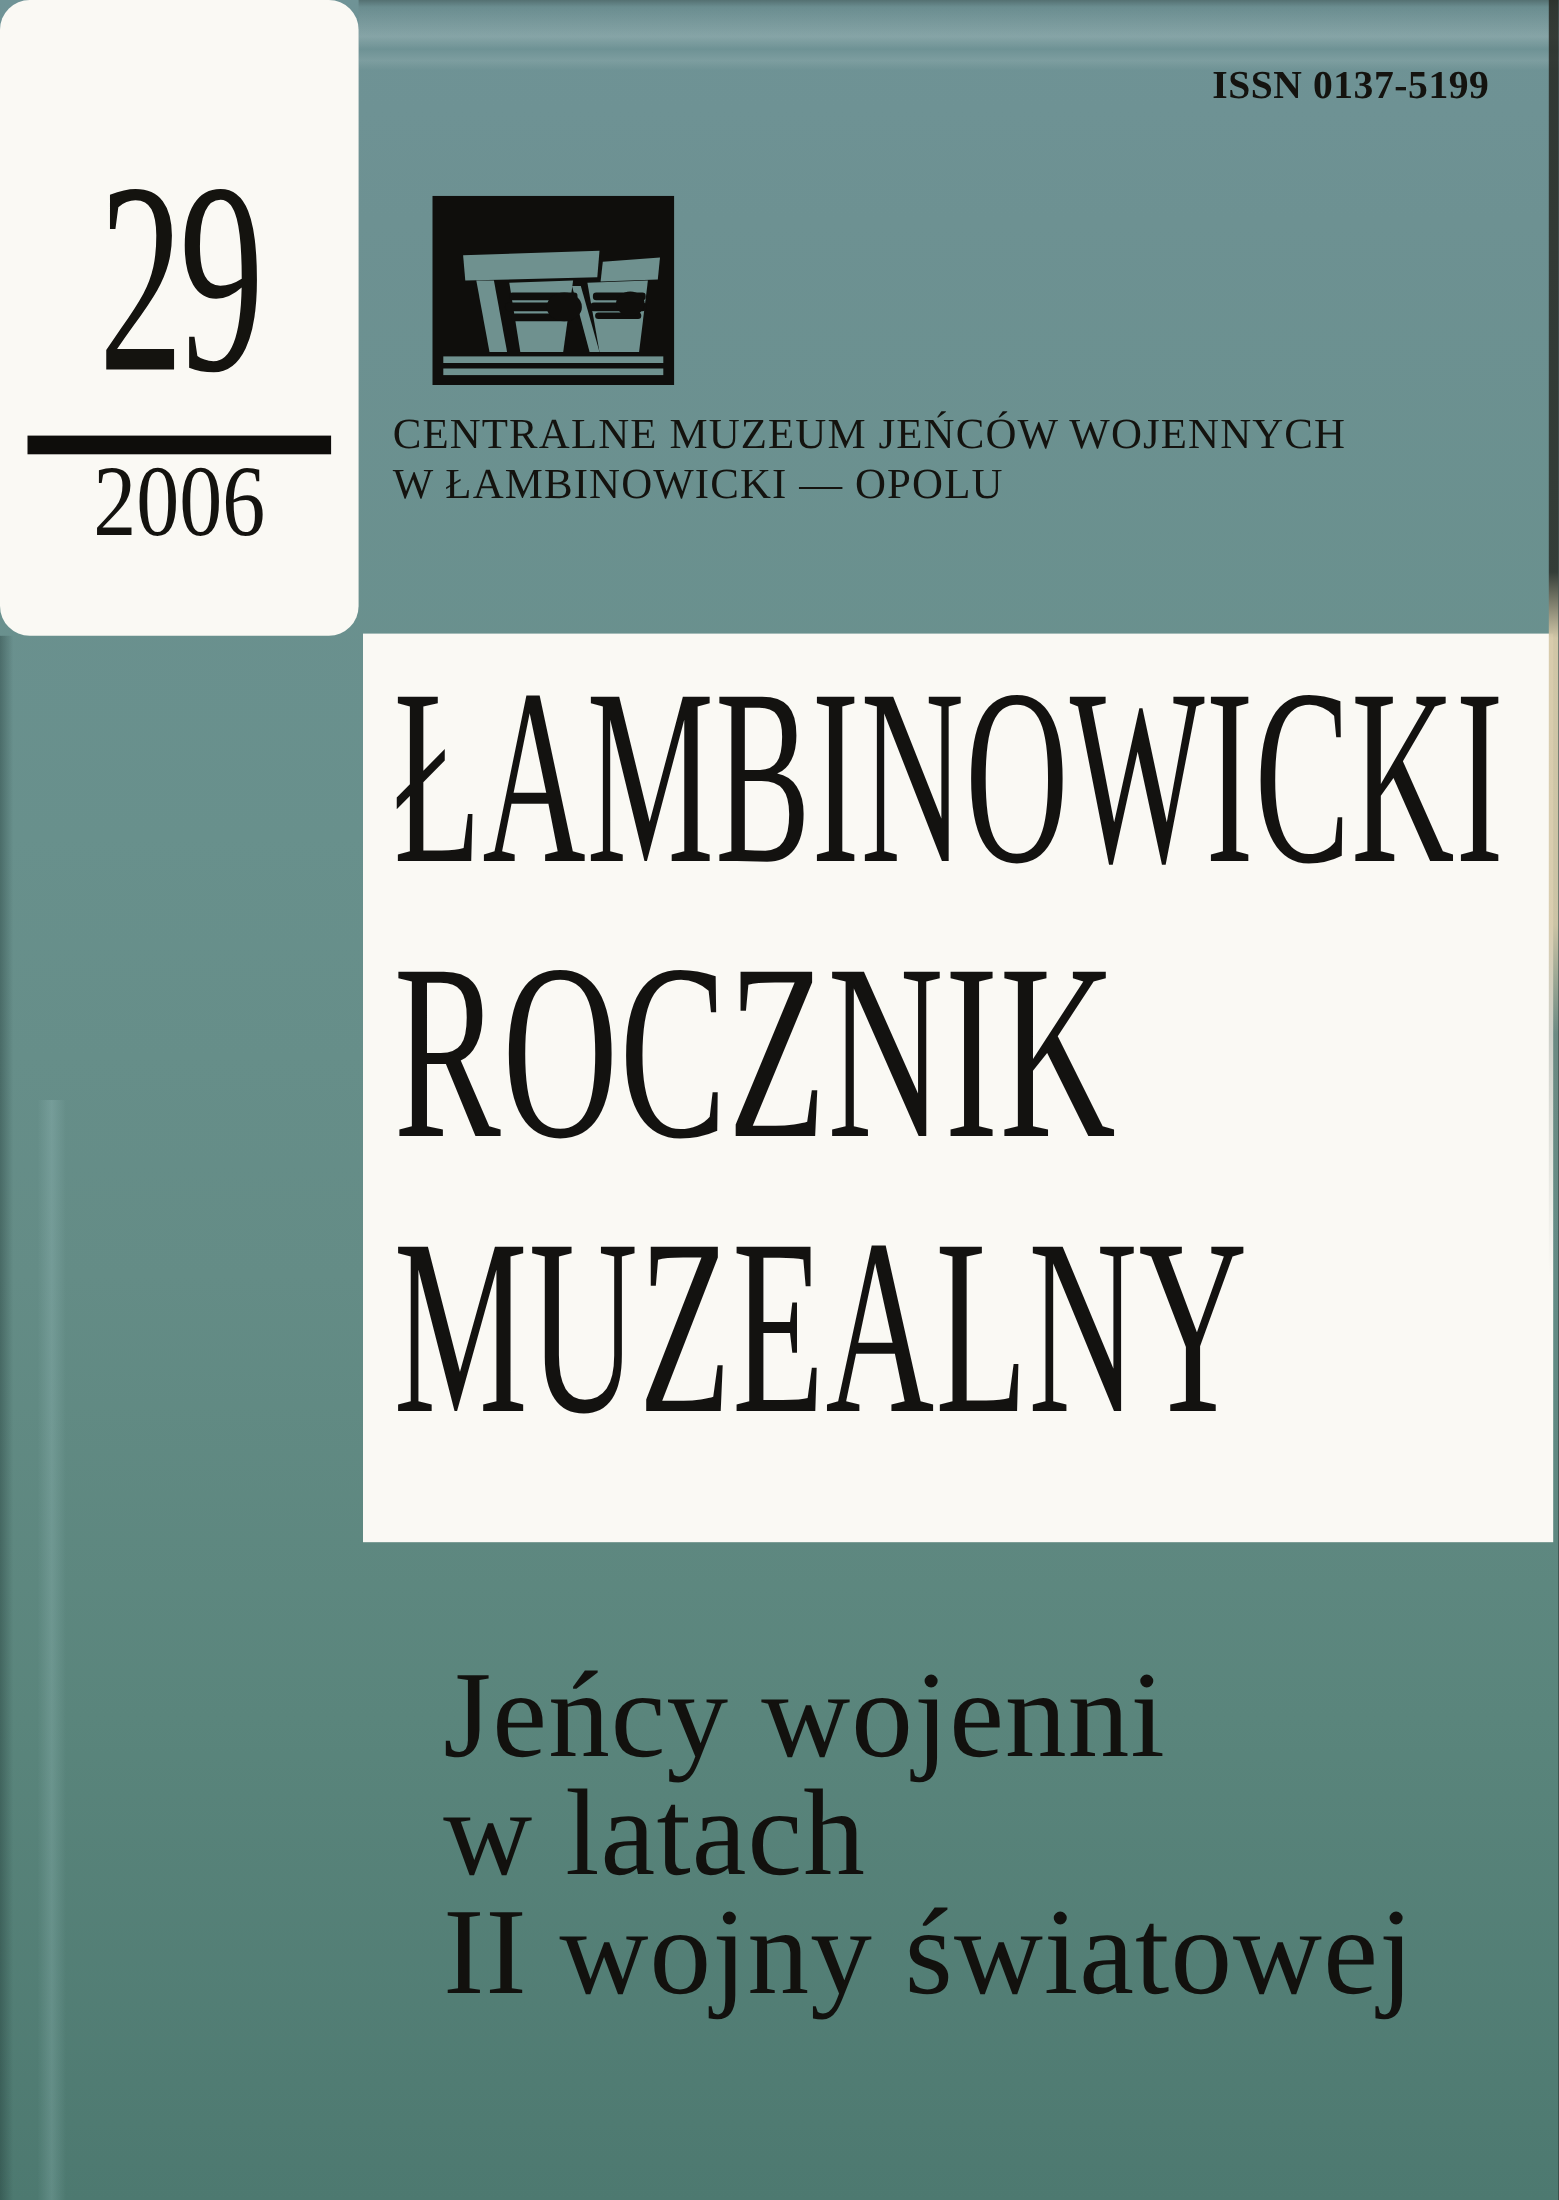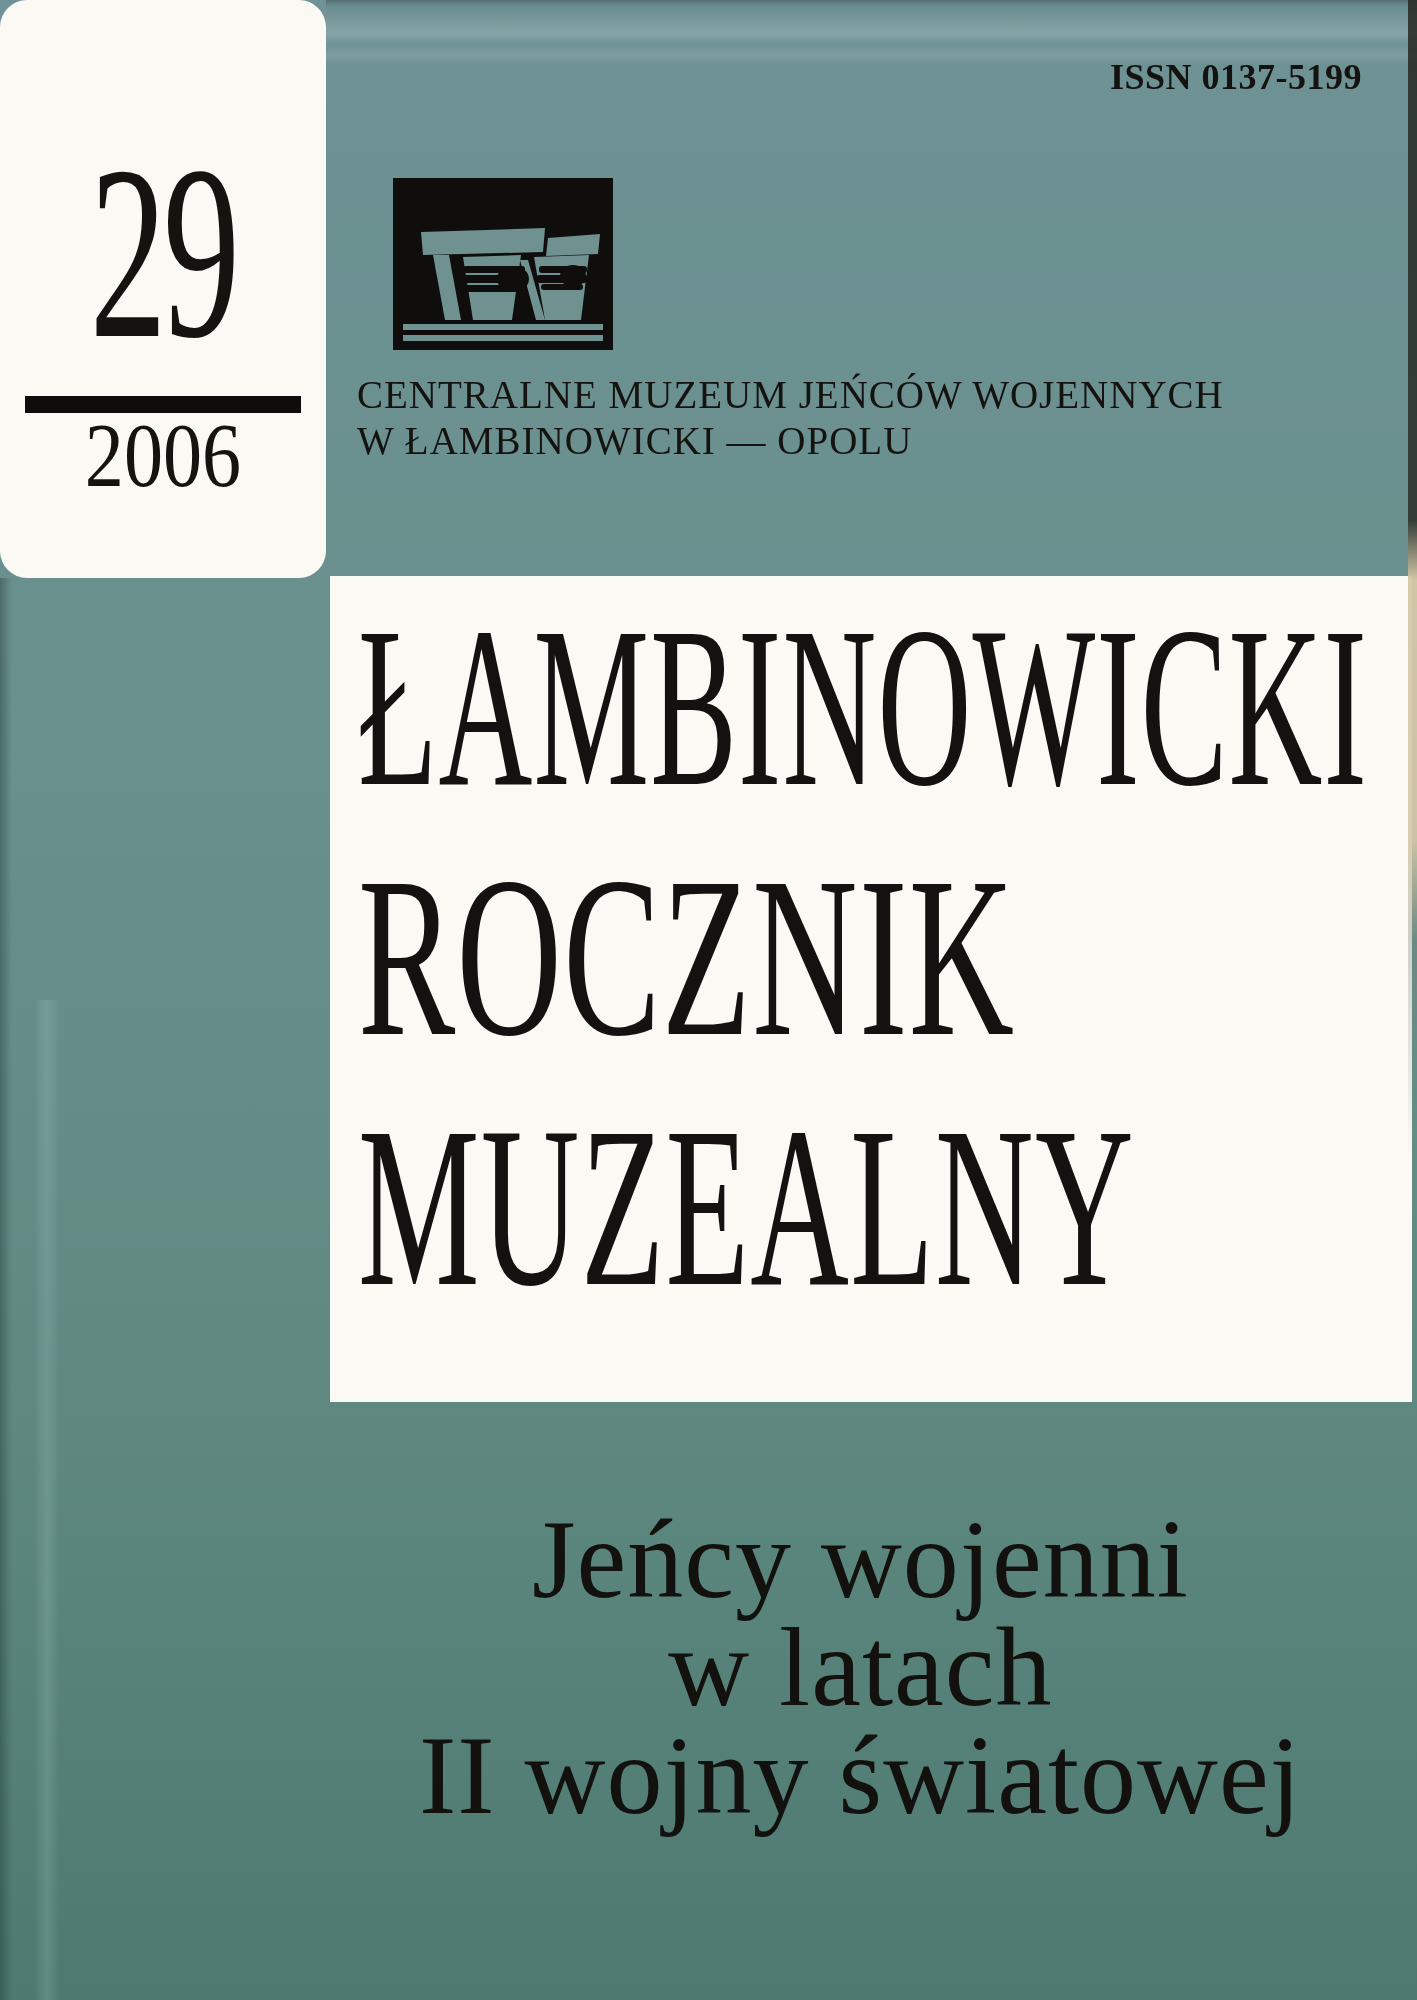--- a/index.html
+++ b/index.html
@@ -31,21 +31,21 @@
     margin:28px 25px 0 25px;height:17px;background:#0e0d0b;
   }
   .issue-year{
     margin-top:2px;text-align:center;
     font-size:92px;line-height:80px;
     transform:scaleX(.85);transform-origin:50% 0;
   }
   
   .issn{
     position:absolute;left:1102px;top:56px;width:260px;
-    font-weight:700;font-size:36px;letter-spacing:.5px;white-space:nowrap;text-align:right;
+    font-weight:700;font-size:36px;letter-spacing:.5px;white-space:nowrap;
   }
   
   .logo{position:absolute;left:393px;top:178px;width:220px;height:172px;}
   
   .publisher{
     position:absolute;left:357px;top:372px;width:1020px;
     font-weight:400;font-size:39px;line-height:46px;letter-spacing:1px;
     white-space:nowrap;
   }
   
@@ -57,23 +57,23 @@
   .title-line{
     display:block;font-size:228px;line-height:250px;font-weight:400;
     white-space:nowrap;letter-spacing:2px;color:#131210;
     transform-origin:left center;
   }
   .title-line.l1{transform:scaleX(.57);}
   .title-line.l2{transform:scaleX(.64);}
   .title-line.l3{transform:scaleX(.60);}
   
   .subtitle{
-    position:absolute;left:419px;top:1505px;
+    position:absolute;left:403px;top:1505px;
     font-size:112px;line-height:108px;letter-spacing:1px;
-    color:#12110e;white-space:nowrap;text-align:center;
+    color:#12110e;white-space:nowrap;
   }
   
   .edge-right{
     position:absolute;right:0;top:0;width:9px;height:2000px;
     background:linear-gradient(180deg,
       rgba(38,40,34,.85) 0%, rgba(38,40,34,.8) 26%,
       rgba(214,201,168,.95) 29%, rgba(214,201,168,.9) 42%,
       rgba(120,130,118,.35) 47%, rgba(0,0,0,0) 58%);
   }
   .edge-top{

